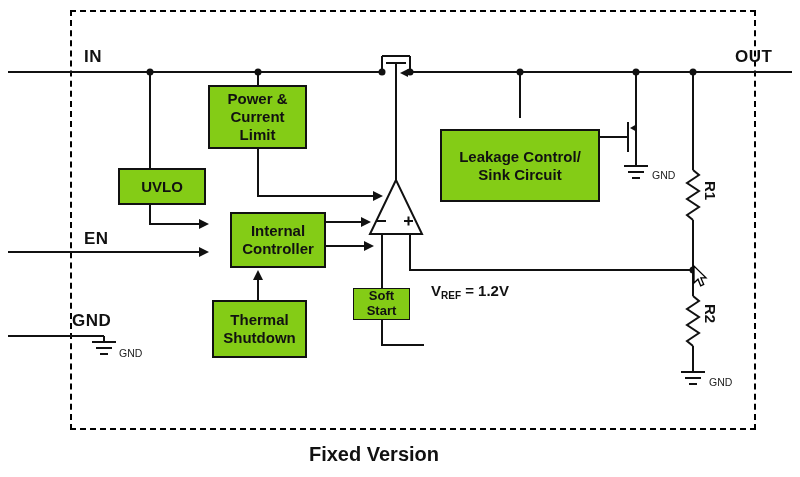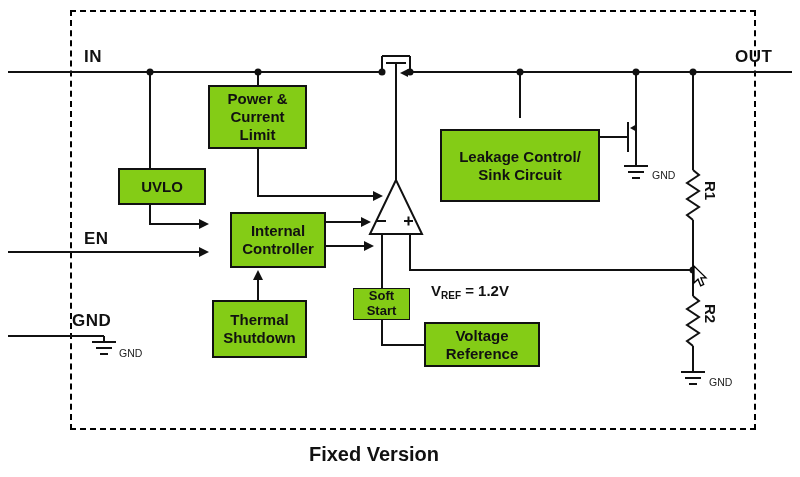--- a/index.html
+++ b/index.html
@@ -123,22 +123,20 @@
 
   <div class="block" style="left:212px;top:300px;width:95px;height:58px;">Thermal
 Shutdown</div>
 
   <div class="block" style="left:440px;top:118px;width:160px;height:73px;margin-top:11px;">Leakage Control/
 Sink Circuit</div>
 
   <div class="block small" style="left:353px;top:288px;width:57px;height:32px;">Soft
 Start</div>
 
-  <div class="block" style="left:424px;top:322px;width:116px;height:45px;">Voltage
-Reference</div>
 
   <div class="pin" style="left:84px;top:47px;">IN</div>
   <div class="pin" style="left:735px;top:47px;">OUT</div>
   <div class="pin" style="left:84px;top:229px;">EN</div>
   <div class="pin" style="left:72px;top:311px;">GND</div>
 
   <div class="vref-label">
     <span>V</span><span class="sub">REF</span><span> = 1.2V</span>
   </div>
 

